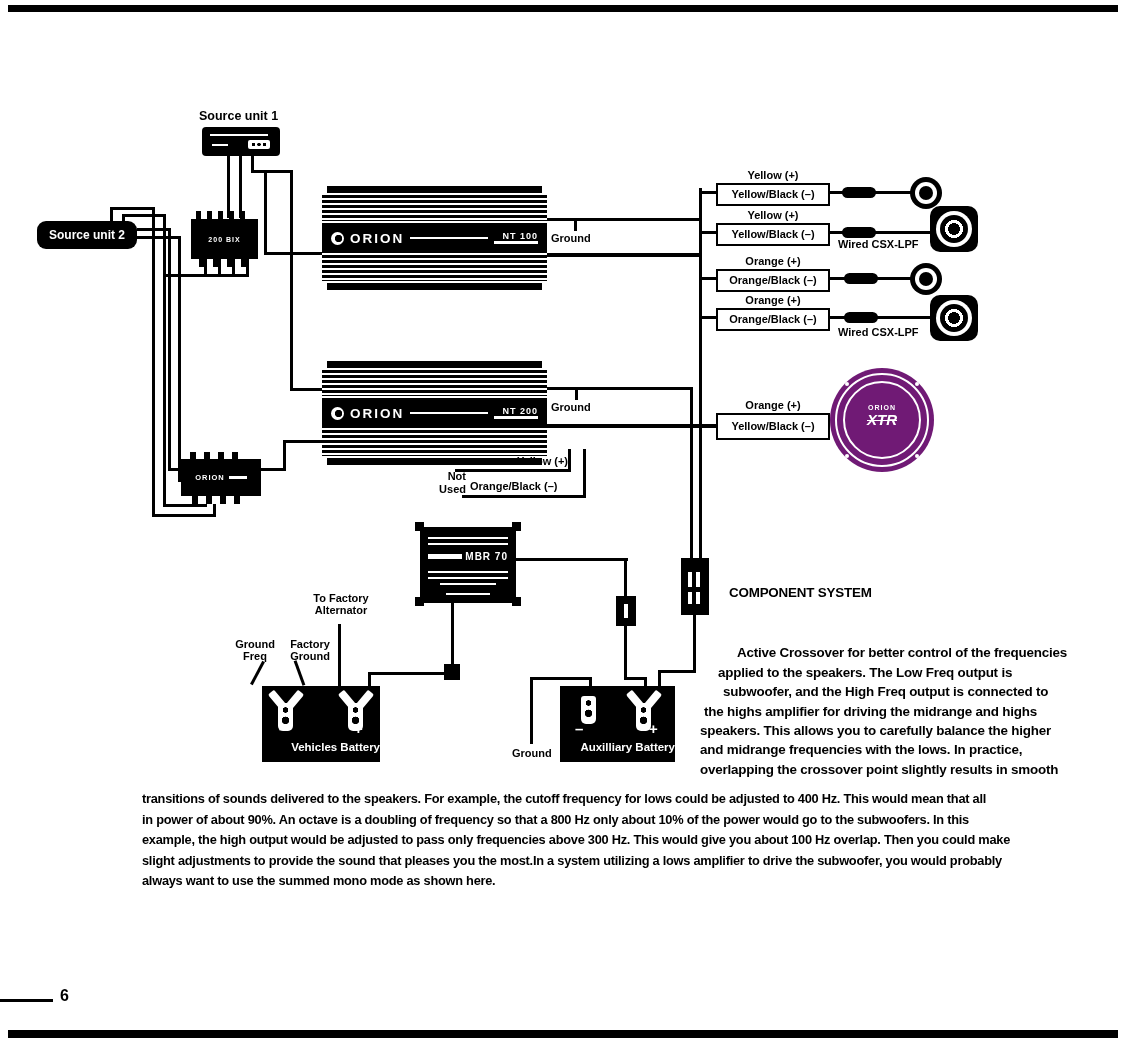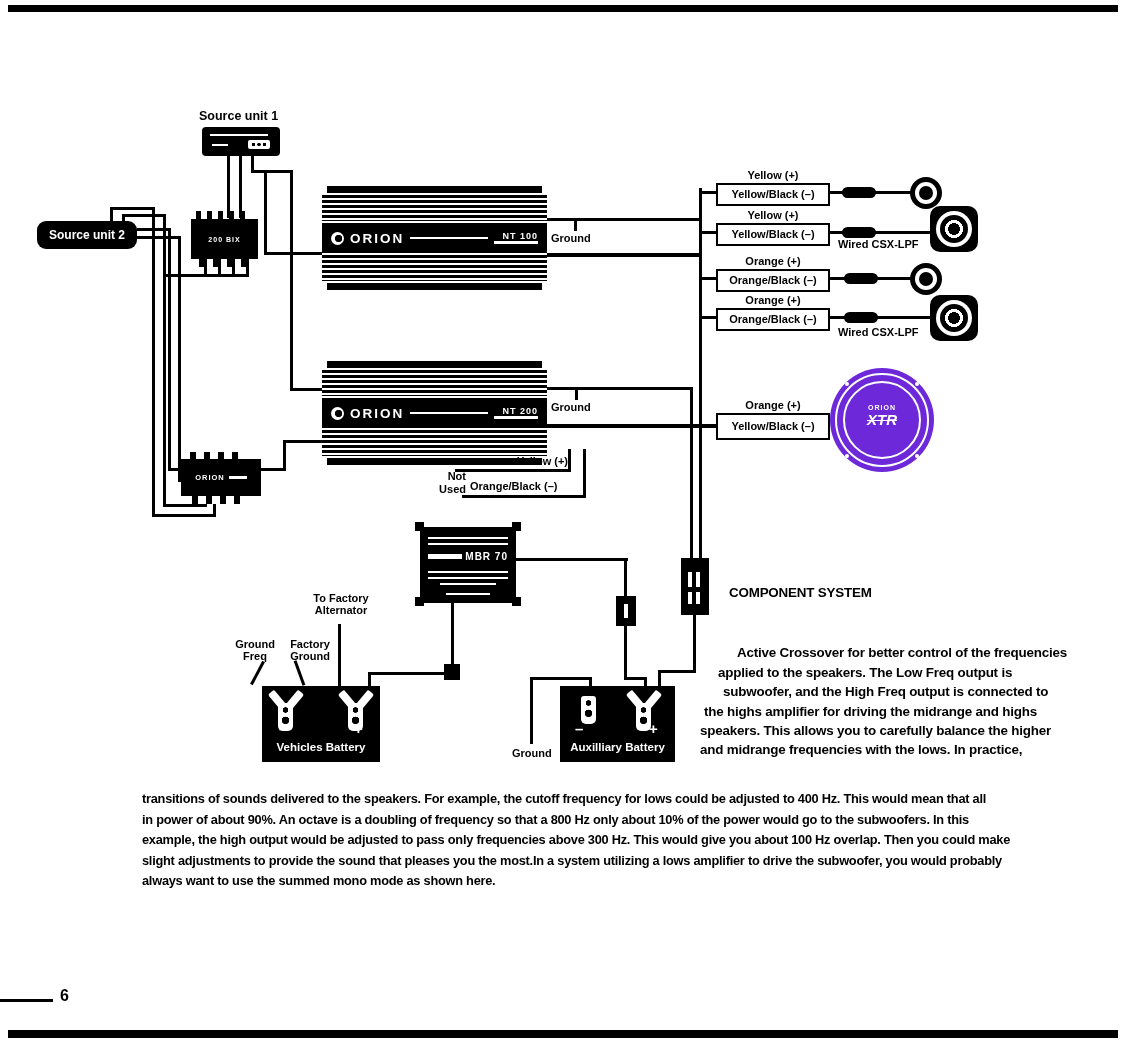--- a/index.html
+++ b/index.html
@@ -27,30 +27,30 @@
   .amp-model b{font-size:9px;line-height:9px;letter-spacing:1px;}
   .tinybar{width:44px;height:3px;background:#fff;}
   .capsule{position:absolute;width:34px;height:11px;background:#000;border-radius:6px;}
   .tweeter{position:absolute;width:32px;height:32px;border-radius:50%;background:#000;}
   .tweeter i{position:absolute;left:5px;top:5px;width:22px;height:22px;border-radius:50%;background:#fff;display:block;}
   .tweeter i:after{content:"";position:absolute;left:4px;top:4px;width:14px;height:14px;border-radius:50%;background:#000;}
   .mid{position:absolute;width:48px;height:46px;background:#000;border-radius:10px;}
   .mid i{position:absolute;left:6px;top:5px;width:36px;height:36px;border-radius:50%;background:#fff;display:block;}
   .mid i:after{content:"";position:absolute;left:4px;top:4px;width:28px;height:28px;border-radius:50%;
                background:radial-gradient(circle,#000 0 6px,#fff 6px 9px,#000 9px);}
-  .sub{position:absolute;left:830px;top:368px;width:104px;height:104px;border-radius:50%;background:#6d28d9;}
+  .sub{position:absolute;left:830px;top:368px;width:104px;height:104px;border-radius:50%;background:#701a75;}
   .sub .r1{position:absolute;left:5px;top:5px;right:5px;bottom:5px;border:2px solid #fff;border-radius:50%;}
   .sub .r2{position:absolute;left:13px;top:13px;right:13px;bottom:13px;border:2px solid #fff;border-radius:50%;}
   .sub .logo{position:absolute;left:0;top:36px;width:100%;text-align:center;color:#fff;}
   .sub .logo .l1{font-size:7px;font-weight:700;letter-spacing:1px;line-height:8px;}
   .sub .logo .l2{font-size:15px;font-weight:700;font-style:italic;line-height:15px;text-decoration:line-through;}
   .dot{position:absolute;width:4px;height:4px;background:#fff;border-radius:50%;}
   .battery{position:absolute;height:76px;background:#000;color:#fff;}
   .battery .sign{position:absolute;font-size:15px;font-weight:700;line-height:14px;}
-  .battery .bname{position:absolute;left:0;right:0;bottom:9px;text-align:center;font-size:11.5px;font-weight:700;}
+  .battery .bname{position:absolute;left:0;right:0;bottom:9px;text-align:right;font-size:11.5px;font-weight:700;}
   .clamp{position:absolute;width:36px;height:44px;}
   .clamp .wing{position:absolute;top:0;width:8px;height:19px;background:#fff;border-radius:2px;}
   .clamp .wl{left:5px;transform:rotate(-40deg);}
   .clamp .wr{right:5px;transform:rotate(40deg);}
   .clampbody{position:absolute;width:15px;height:28px;border-radius:3px 3px 5px 5px;background-color:#fff;
       background-image:radial-gradient(circle at 50% 25%,#000 0 2.5px,rgba(0,0,0,0) 3px),
                        radial-gradient(circle at 50% 62%,#000 0 3.5px,rgba(0,0,0,0) 4px);}
   .iso{position:absolute;left:420px;top:527px;width:96px;height:76px;background:#000;color:#fff;}
   .iso .ln{position:absolute;left:8px;right:8px;height:2px;background:#fff;}
   .iso .row{position:absolute;left:8px;right:8px;top:24px;display:flex;align-items:center;justify-content:space-between;}
@@ -351,20 +351,21 @@
   </div>
 
   <div class="comp">
     <div style="padding-left:29px;">COMPONENT SYSTEM</div>
     <div style="padding-left:37px;margin-top:41px;">Active Crossover for better control of the frequencies</div>
     <div style="padding-left:18px;">applied to the speakers. The Low Freq output is</div>
     <div style="padding-left:23px;">subwoofer, and the High Freq output is connected to</div>
     <div style="padding-left:4px;">the highs amplifier for driving the midrange and highs</div>
     <div>speakers. This allows you to carefully balance the higher</div>
     <div>and midrange frequencies with the lows. In practice,</div>
+    <div>overlapping the crossover point slightly results in smooth</div>
   </div>
 
   <div class="para">
     <div>transitions of sounds delivered to the speakers. For example, the cutoff frequency for lows could be adjusted to 400 Hz. This would mean that all</div>
     <div>in power of about 90%. An octave is a doubling of frequency so that a 800 Hz only about 10% of the power would go to the subwoofers. In this</div>
     <div>example, the high output would be adjusted to pass only frequencies above 300 Hz. This would give you about 100 Hz overlap. Then you could make</div>
     <div>slight adjustments to provide the sound that pleases you the most.In a system utilizing a lows amplifier to drive the subwoofer, you would probably</div>
     <div>always want to use the summed mono mode as shown here.</div>
   </div>
 

